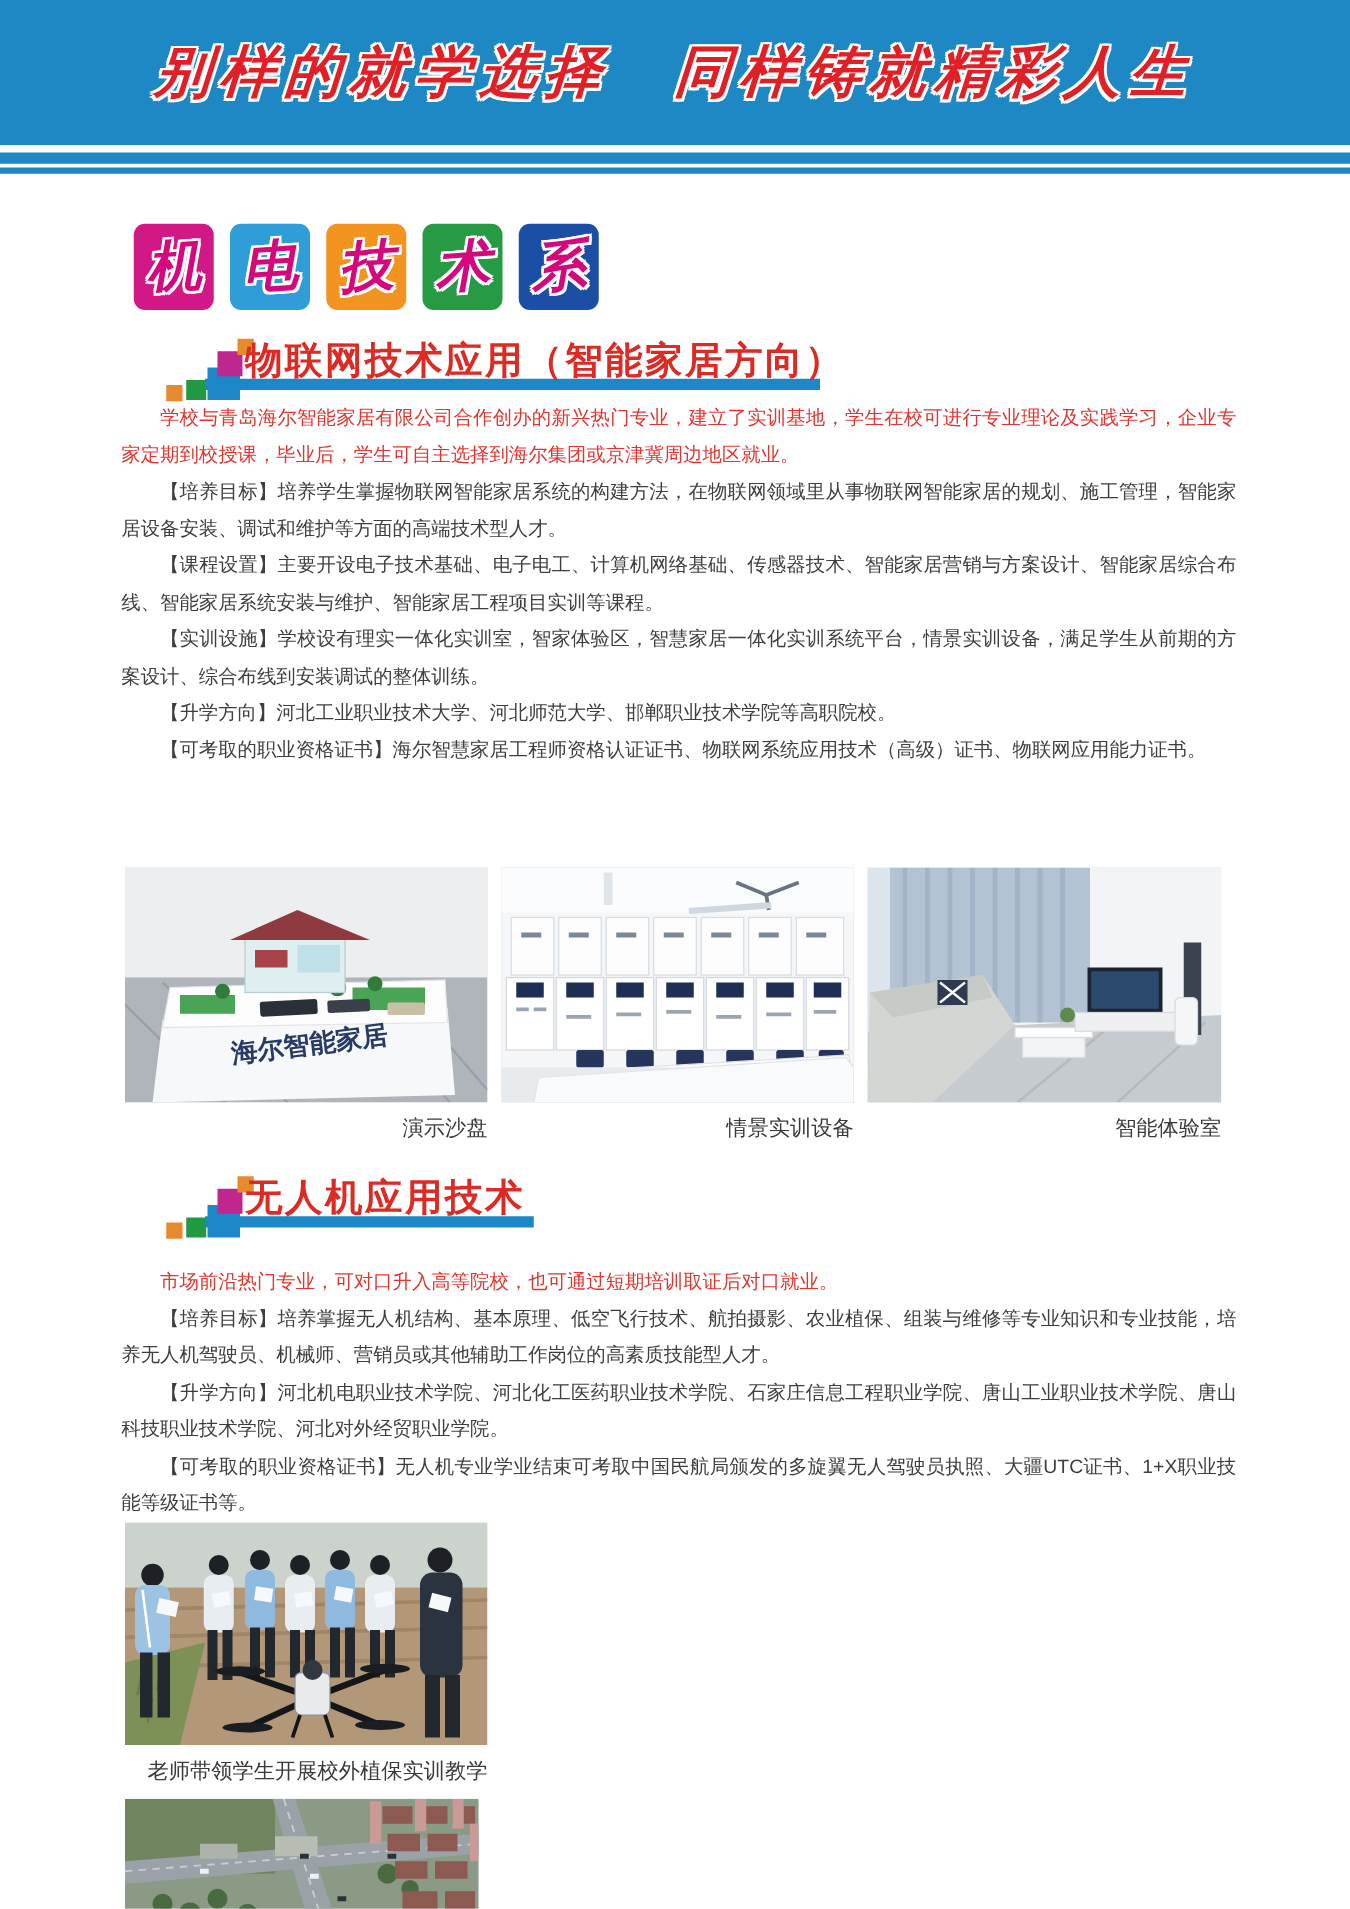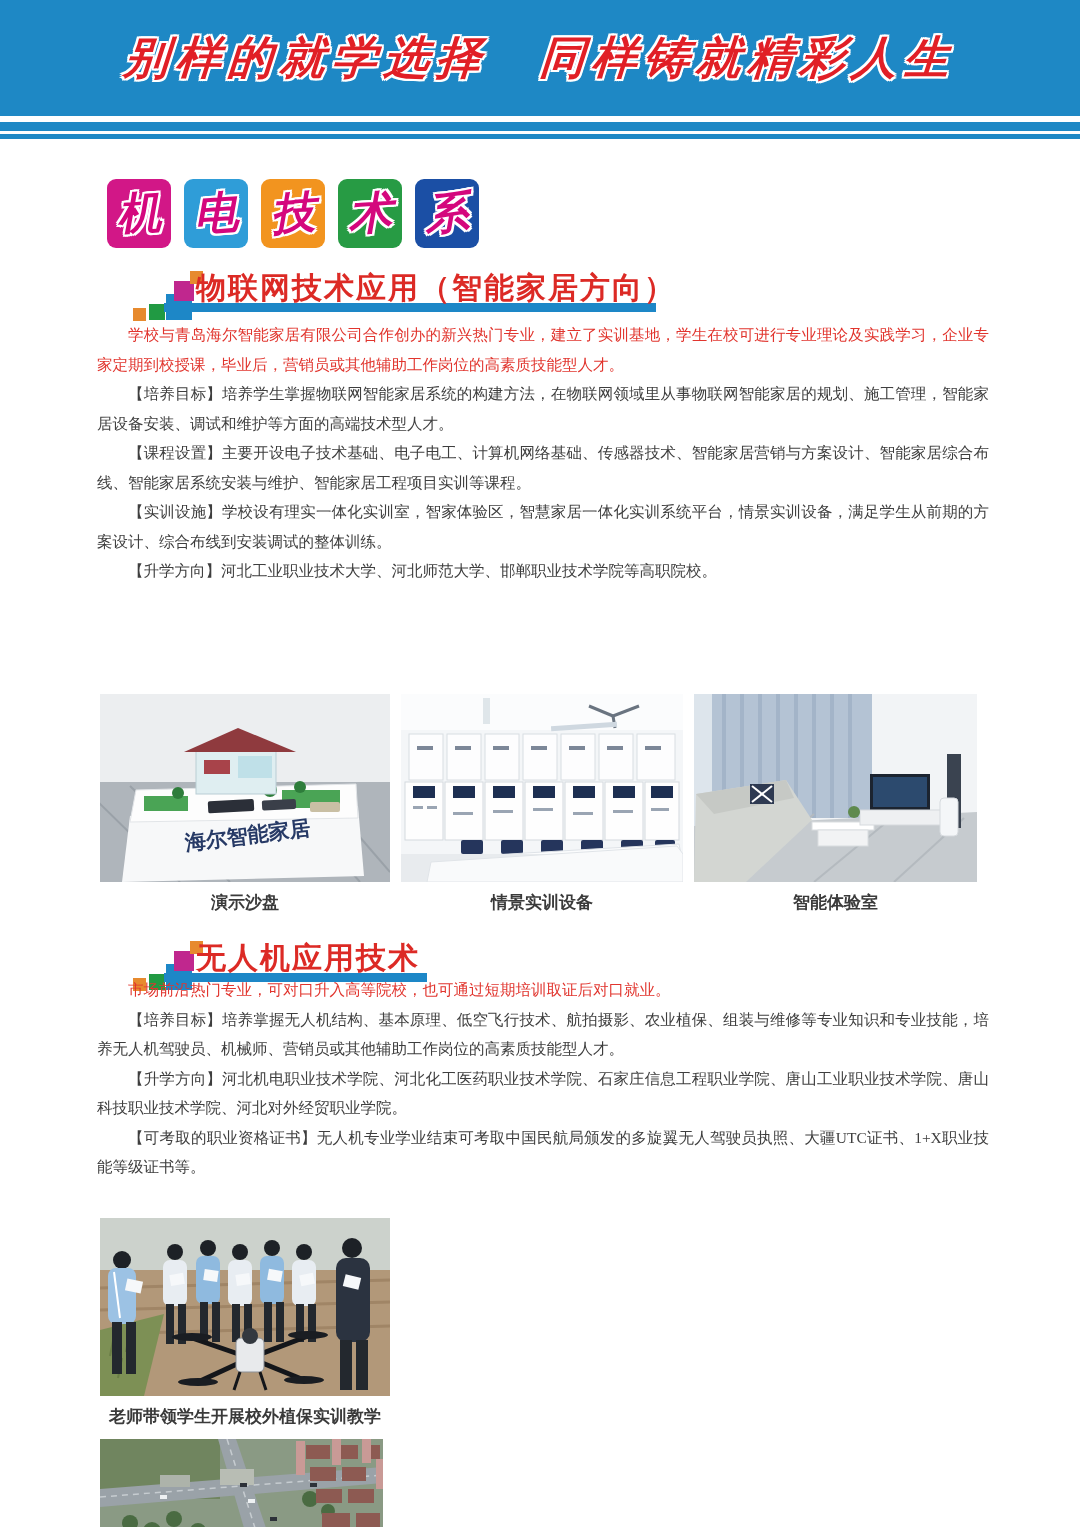--- a/index.html
+++ b/index.html
@@ -43,21 +43,21 @@
   .textblock{position:absolute;left:97px;width:892px;font-size:15.5px;line-height:29.5px;
              color:#3e3e3e;text-align:justify;}
   .textblock p{margin:0;text-indent:2em;}
   .red{color:#e1352e;}
 
   
   .photo-row{position:absolute;left:100px;display:flex;gap:11px;}
   .photo-row figure{margin:0;}
   .photo-box{background:#dfe3e6;overflow:hidden;}
   .photo-box svg{display:block;}
-  .photo-row figcaption{margin-top:9px;text-align:center;font-size:17px;color:#3a3a3a;font-weight:bold;}
+  .photo-row figcaption{margin-top:9px;text-align:right;font-size:17px;color:#3a3a3a;}
 </style>
 </head>
 <body>
 
 <div class="page">
 
   <div class="banner">
     <div class="slogan">别样的就学选择　同样铸就精彩人生</div>
   </div>
   <div class="stripe-a"></div>
@@ -85,25 +85,26 @@
     <span class="sq sq-o1"></span>
     <span class="sq sq-g"></span>
     <span class="sq sq-b"></span>
     <span class="sq sq-m"></span>
     <span class="sq sq-o2"></span>
     <span class="sec-rule rule-1"></span>
     <span class="sec-title">物联网技术应用（智能家居方向）</span>
   </div>
 
   <div class="textblock" style="top:320px;">
-    <p class="red">学校与青岛海尔智能家居有限公司合作创办的新兴热门专业，建立了实训基地，学生在校可进行专业理论及实践学习，企业专家定期到校授课，毕业后，营销员或其他辅助工作岗位的高素质技能型人才。</p>
+    <p class="red">学校与青岛海尔智能家居有限公司合作创办的新兴热门专业，建立了实训基地，学生在校可进行专业理论及实践学习，企业专家定期到校授课，毕业后，学生可自主选择到海尔集团或京津冀周边地区就业。</p>
     <p>【培养目标】培养学生掌握物联网智能家居系统的构建方法，在物联网领域里从事物联网智能家居的规划、施工管理，智能家居设备安装、调试和维护等方面的高端技术型人才。</p>
     <p>【课程设置】主要开设电子技术基础、电子电工、计算机网络基础、传感器技术、智能家居营销与方案设计、智能家居综合布线、智能家居系统安装与维护、智能家居工程项目实训等课程。</p>
     <p>【实训设施】学校设有理实一体化实训室，智家体验区，智慧家居一体化实训系统平台，情景实训设备，满足学生从前期的方案设计、综合布线到安装调试的整体训练。</p>
     <p>【升学方向】河北工业职业技术大学、河北师范大学、邯郸职业技术学院等高职院校。</p>
+    <p>【可考取的职业资格证书】海尔智慧家居工程师资格认证证书、物联网系统应用技术（高级）证书、物联网应用能力证书。</p>
   </div>
 
   <div class="photo-row" style="top:694px;">
 
     <figure>
       <div class="photo-box" style="width:290px;height:188px;">
         <svg width="290" height="188" viewBox="0 0 290 188">
           <rect x="0" y="0" width="290" height="88" fill="#eceef0"></rect>
           <rect x="0" y="88" width="290" height="100" fill="#afb5bb"></rect>
           <g stroke="#9aa1a8" stroke-width="2">
@@ -254,21 +255,21 @@
   <div class="sec-head" style="top:940px;">
     <span class="sq sq-o1"></span>
     <span class="sq sq-g"></span>
     <span class="sq sq-b"></span>
     <span class="sq sq-m"></span>
     <span class="sq sq-o2"></span>
     <span class="sec-rule rule-2"></span>
     <span class="sec-title">无人机应用技术</span>
   </div>
 
-  <div class="textblock" style="top:975px;font-family:Liberation Serif, serif;">
+  <div class="textblock" style="top:1011px;">
     <p class="red">市场前沿热门专业，可对口升入高等院校，也可通过短期培训取证后对口就业。</p>
     <p>【培养目标】培养掌握无人机结构、基本原理、低空飞行技术、航拍摄影、农业植保、组装与维修等专业知识和专业技能，培养无人机驾驶员、机械师、营销员或其他辅助工作岗位的高素质技能型人才。</p>
     <p>【升学方向】河北机电职业技术学院、河北化工医药职业技术学院、石家庄信息工程职业学院、唐山工业职业技术学院、唐山科技职业技术学院、河北对外经贸职业学院。</p>
     <p>【可考取的职业资格证书】无人机专业学业结束可考取中国民航局颁发的多旋翼无人驾驶员执照、大疆UTC证书、1+X职业技能等级证书等。</p>
   </div>
 
   <div class="photo-row" style="top:1218px;flex-direction:column;">
 
     <figure>
       <div class="photo-box" style="width:290px;height:178px;">

